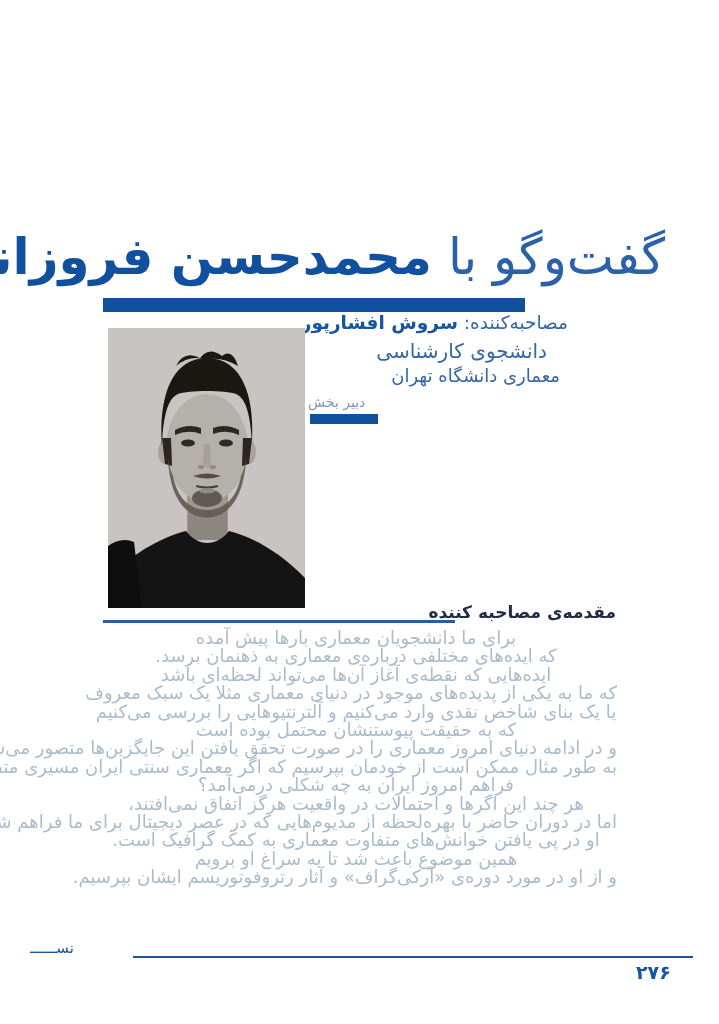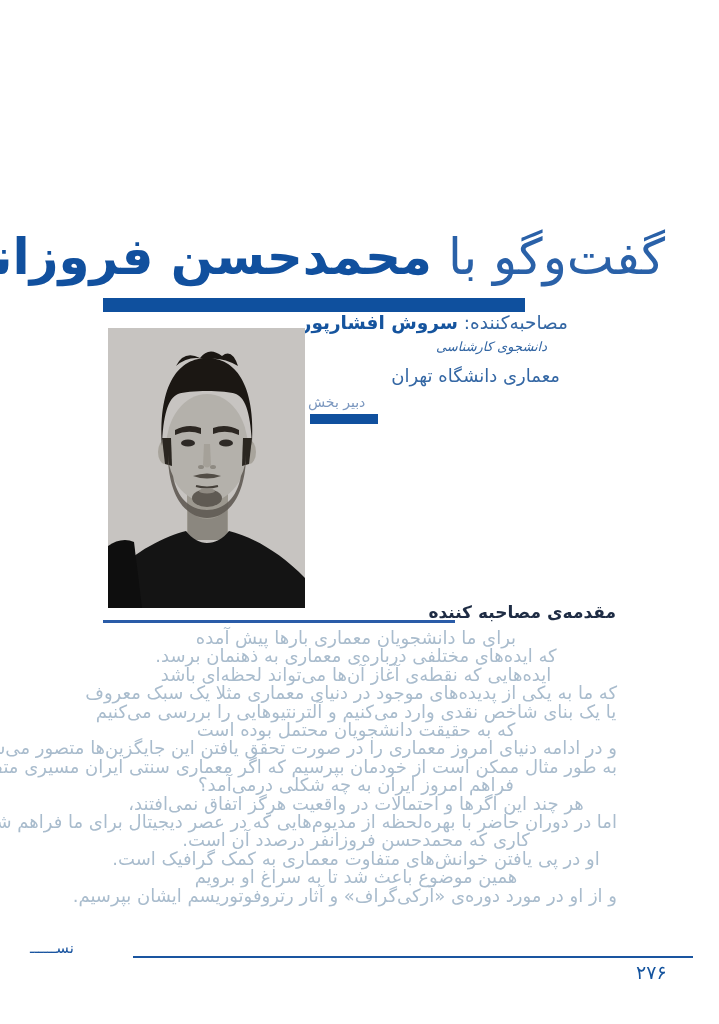--- a/index.html
+++ b/index.html
@@ -19,21 +19,21 @@
   }
   .title .bold{font-weight:bold; color:#11509e;}
   .title-bar{
     position:absolute; left:103px; top:298px;
     width:422px; height:14px; background:#0f509e;
   }
   
   .info-line{position:absolute; direction:rtl; white-space:nowrap; color:#3467a4;}
   .info-l1{top:312px; right:151px; font-size:18.5px;}
   .info-l1 .bold{font-weight:bold; color:#15549e;}
-  .info-l2{top:339px; right:172px; font-size:13px;font-style:italic;}
+  .info-l2{top:339px; right:172px; font-size:20px;}
   .info-l3{top:365px; right:159px; font-size:18px;}
   .info-role{top:394px; left:308px; font-size:14px; color:#7b97bf;}
   .info-bar{
     position:absolute; left:310px; top:414px;
     width:68px; height:10px; background:#10509e;
   }
   
   .photo{position:absolute; left:108px; top:328px; width:197px; height:280px; display:block;}
   
   .intro-heading{
@@ -56,21 +56,21 @@
   .spine-text{
     position:absolute; left:30px; top:939px;
     direction:rtl; font-size:15px; color:#1a55a0; white-space:nowrap;text-align:center;
   }
   .footer-rule{
     position:absolute; left:133px; top:956px;
     width:560px; height:2px; background:#1a55a0;
   }
   .page-number{
     position:absolute; left:636px; top:961px;
-    font-size:19px; font-weight:normal; color:#15549e;
+    font-size:19px; font-weight:bold; color:#15549e;
     direction:rtl; white-space:nowrap;
   }
 </style>
 </head>
 <body>
 
 <div class="page">
 
   <div class="title"><span>گفت‌وگو با </span><span class="bold">محمدحسن فروزانفر</span></div>
   <div class="title-bar"></div>
@@ -121,27 +121,26 @@
 
   <div class="intro-heading">مقدمه‌ی مصاحبه کننده</div>
   <div class="heading-rule"></div>
 
   <div class="intro-paragraph">
     <div class="line">برای ما دانشجویان معماری بارها پیش آمده</div>
     <div class="line">که ایده‌های مختلفی درباره‌ی معماری به ذهنمان برسد.</div>
     <div class="line">ایده‌هایی که نقطه‌ی آغاز آن‌ها می‌تواند لحظه‌ای باشد</div>
     <div class="line">که ما به یکی از پدیده‌های موجود در دنیای معماری مثلا یک سبک معروف</div>
     <div class="line">یا یک بنای شاخص نقدی وارد می‌کنیم و آلترنتیوهایی را بررسی می‌کنیم</div>
-    <div class="line">که به حقیقت دانشجویان محتمل بوده است</div>
+    <div class="line">که به حقیقت پیوستنشان محتمل بوده است</div>
     <div class="line">و در ادامه دنیای امروز معماری را در صورت تحقق یافتن این جایگزین‌ها متصور می‌شویم.</div>
     <div class="line">به طور مثال ممکن است از خودمان بپرسیم که اگر معماری سنتی ایران مسیری متفاوت می‌پیمود،</div>
     <div class="line">فراهم امروز ایران به چه شکلی درمی‌آمد؟</div>
     <div class="line">هر چند این اگرها و احتمالات در واقعیت هرگز اتفاق نمی‌افتند،</div>
     <div class="line">اما در دوران حاضر با بهره‌لحظه از مدیوم‌هایی که در عصر دیجیتال برای ما فراهم شده،</div>
-    <div class="line">کاری که محمدحسن فروزانفر درصدد آن است.</div>
     <div class="line">او در پی یافتن خوانش‌های متفاوت معماری به کمک گرافیک است.</div>
     <div class="line">همین موضوع باعث شد تا به سراغ او برویم</div>
     <div class="line">و از او در مورد دوره‌ی «آرکی‌گراف» و آثار رتروفوتوریسم ایشان بپرسیم.</div>
   </div>
 
   <div class="spine-text">نســــــ</div>
   <div class="footer-rule"></div>
   <div class="page-number">۲۷۶</div>
 
 </div>

